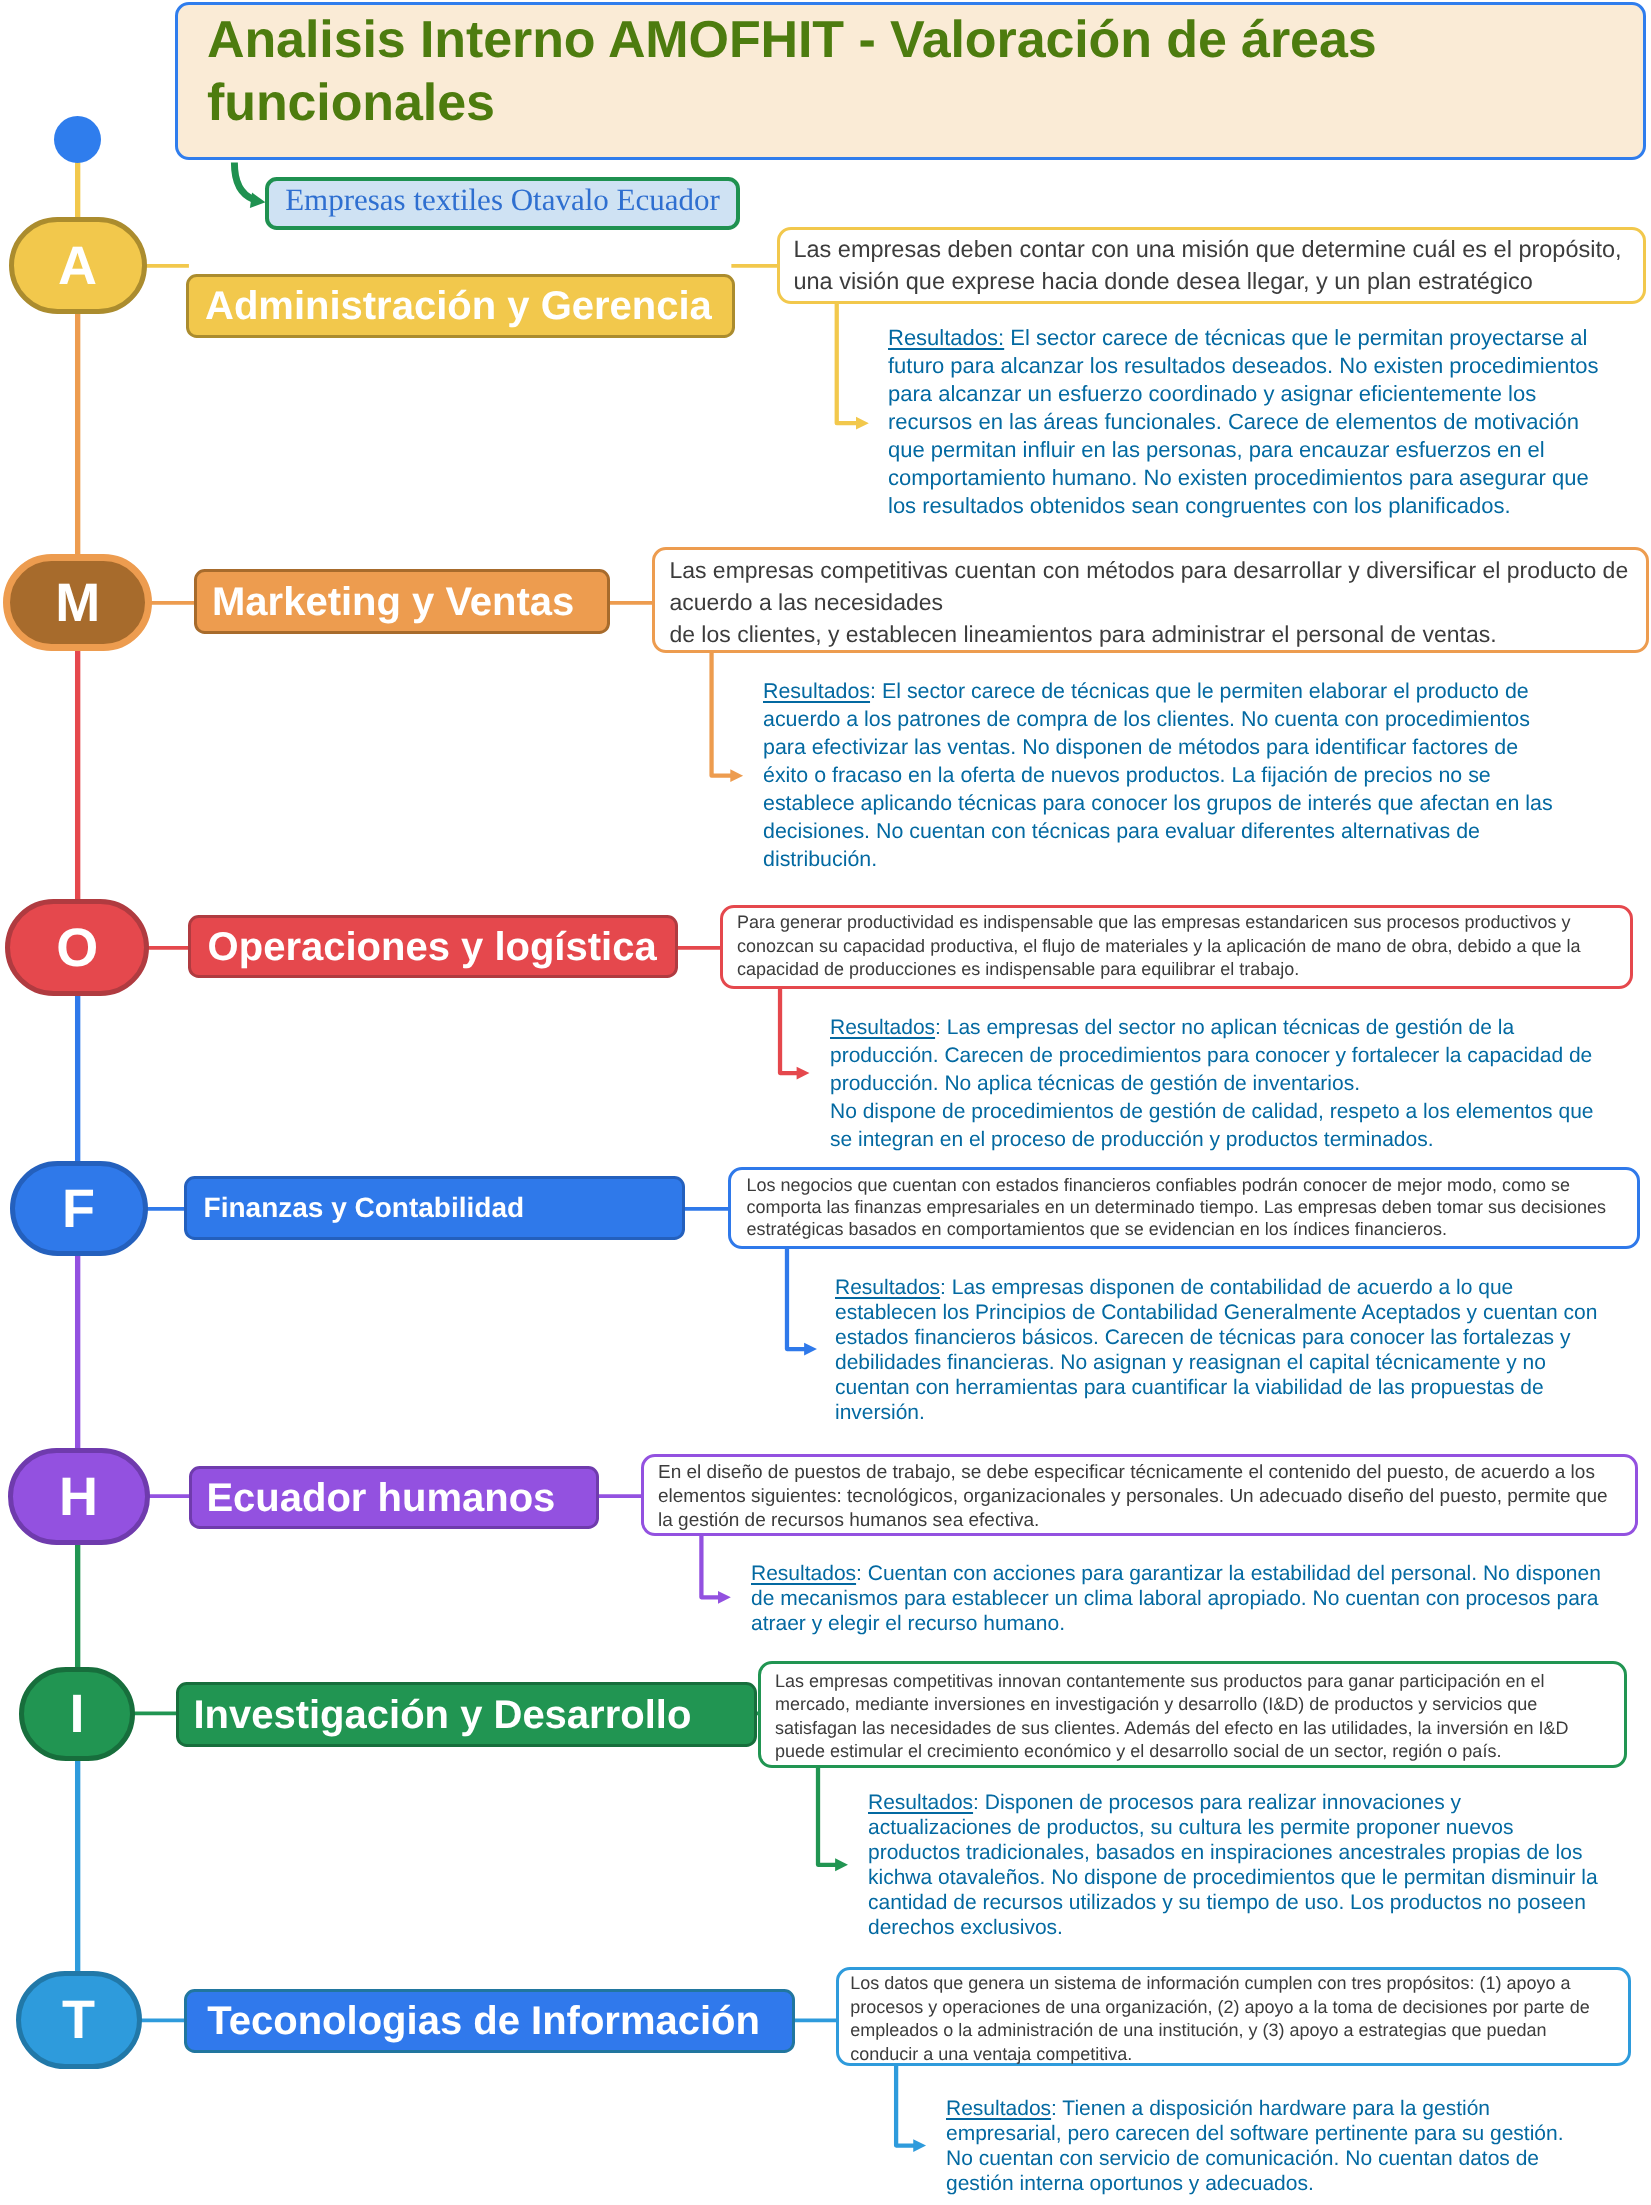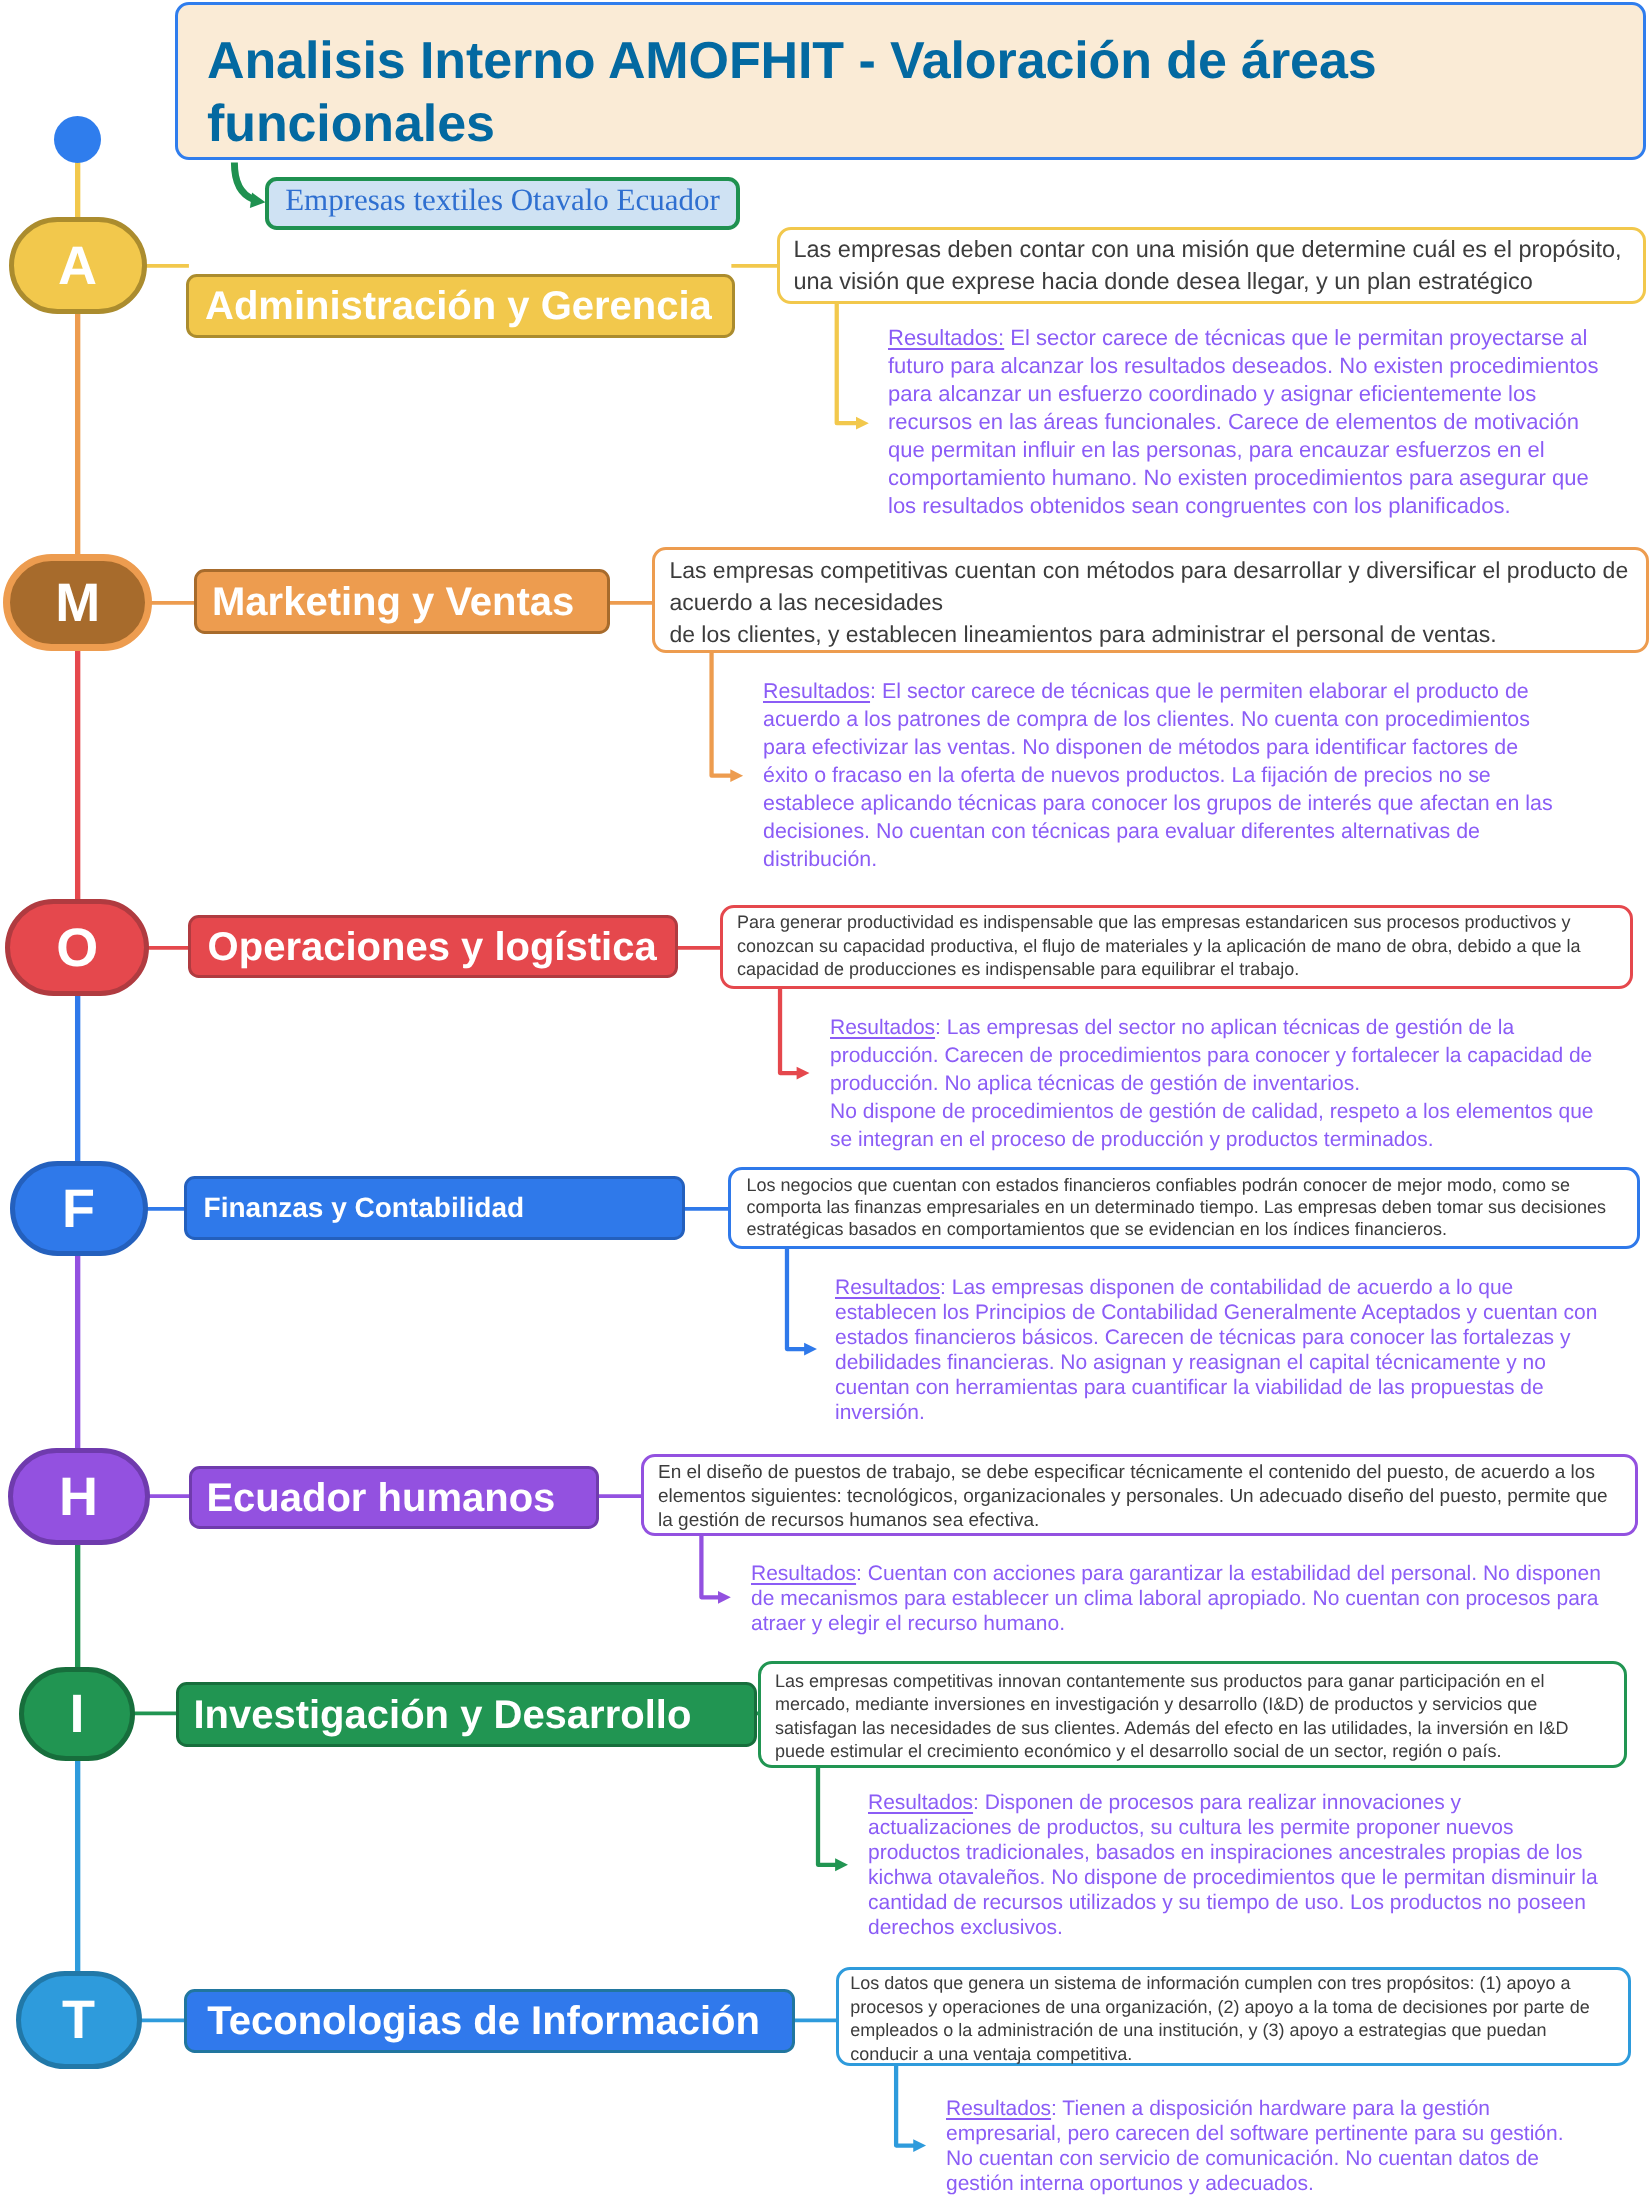--- a/index.html
+++ b/index.html
@@ -13,21 +13,21 @@
   svg#wires{position:absolute;left:0;top:0;width:1651px;height:2205px;}
   .title-box{border-radius:14px;font-weight:bold;letter-spacing:-0.1px;}
   .sub-box{border-radius:11.8px;font-family:"Liberation Serif",serif;
     display:flex;align-items:center;justify-content:center;line-height:1;}
   .pill{border-radius:534px;display:flex;align-items:center;justify-content:center;
     color:#fff;font-weight:bold;line-height:1;}
   .chip{border-radius:10.7px;display:flex;align-items:center;justify-content:flex-start;
     color:#fff;font-weight:bold;line-height:1;white-space:nowrap;}
   .card{background:#fff;border-radius:14px;color:#3c3c3c;
         box-sizing:border-box;white-space:pre-line;}
-  .res{color:#8b5cf6;white-space:pre-line;}
+  .res{color:#0369a1;white-space:pre-line;}
   .u{text-decoration:underline;text-underline-offset:2.7px;text-decoration-thickness:1.6px;}
 </style>
 </head>
 <body>
 
 <div id="stage">
 <svg id="wires" viewBox="0 0 3086 4122" xmlns="http://www.w3.org/2000/svg">
 <line x1="145" y1="260" x2="145" y2="416" stroke="#f2c84c" stroke-width="10"></line>
 <line x1="145" y1="578" x2="145" y2="1046" stroke="#ed9c4f" stroke-width="10"></line>
 <line x1="145" y1="1208" x2="145" y2="1691" stroke="#e5484d" stroke-width="10"></line>
@@ -60,21 +60,21 @@
 <path d="M 1529 3300 L 1529 3486 L 1563 3486" fill="none" stroke="#219552" stroke-width="8" stroke-linecap="butt" stroke-linejoin="round"></path>
 <path d="M 1561 3474 L 1585 3486 L 1561 3498 Z" fill="#219552"></path>
 <line x1="258" y1="3777" x2="349" y2="3777" stroke="#2e9bdc" stroke-width="7"></line>
 <line x1="1479" y1="3777" x2="1569" y2="3777" stroke="#2e9bdc" stroke-width="7"></line>
 <path d="M 1675 3857 L 1675 4011 L 1709 4011" fill="none" stroke="#2e9bdc" stroke-width="8" stroke-linecap="butt" stroke-linejoin="round"></path>
 <path d="M 1707 3999 L 1731 4011 L 1707 4023 Z" fill="#2e9bdc"></path>
 <path d="M 438 304 C 438 340 450 364 474 373" fill="none" stroke="#1f9150" stroke-width="13" stroke-linecap="butt"></path>
 <path d="M 471 360 L 496 378 L 467 389 Z" fill="#1f9150"></path>
 </svg>
 <div class="abs" style="left:54px;top:116px;width:47px;height:47px;border-radius:50%;background:#2f7ded"></div>
-<div class="abs title-box" style="left:175px;top:2.1px;width:1471px;height:158px;background:#faebd6;border:3.2px solid #2f7ded;color:#0369a1;font-size:52px;line-height:63px;padding:25px 16px 0 29px;">Analisis Interno AMOFHIT - Valoración de áreas funcionales</div>
+<div class="abs title-box" style="left:175px;top:2.1px;width:1471px;height:158px;background:#faebd6;border:3.2px solid #2f7ded;color:#4d7c0f;font-size:52px;line-height:63px;padding:4px 16px 0 29px;">Analisis Interno AMOFHIT - Valoración de áreas funcionales</div>
 <div class="abs sub-box" style="left:265px;top:177px;width:475px;height:53px;background:#cfe2f3;border:4.8px solid #1f9150;color:#2f6fd0;font-size:31px;padding-bottom:8px;">Empresas textiles Otavalo Ecuador</div>
 <div class="abs pill" style="left:8.6px;top:217px;width:138px;height:97px;background:#f2c84c;border:5.9px solid #ab8c2e;font-size:54px;">A</div>
 <div class="abs chip" style="left:186px;top:233px;width:549px;height:64px;background:#f2c84c;border:3.7px solid #ab8c2e;font-size:40px;padding-left:16px;padding-bottom:0px;margin-top:41px;">Administración y Gerencia</div>
 <div class="abs card" style="left:777px;top:227px;width:869px;height:77px;border:3.7px solid #f2c84c;padding:3.2px 7.5px 0 13.4px;"><div style="width:840px;font-size:23.5px;line-height:32px;white-space:pre-line;">Las empresas deben contar con una misión que determine cuál es el propósito, una visión que exprese hacia donde desea llegar, y un plan estratégico</div></div>
 <div class="abs res" style="left:888px;top:324px;width:732px;font-size:22px;line-height:28px;"><span class="u">Resultados:</span><span> El sector carece de técnicas que le permitan proyectarse al futuro para alcanzar los resultados deseados. No existen procedimientos para alcanzar un esfuerzo coordinado y asignar eficientemente los recursos en las áreas funcionales. Carece de elementos de motivación que permitan influir en las personas, para encauzar esfuerzos en el comportamiento humano. No existen procedimientos para asegurar que los resultados obtenidos sean congruentes con los planificados.</span></div>
 <div class="abs pill" style="left:3.2px;top:554px;width:149px;height:97px;background:#a76b2c;border:7px solid #ed9c4f;font-size:54px;">M</div>
 <div class="abs chip" style="left:194px;top:569px;width:416px;height:65px;background:#ed9c4f;border:3.7px solid #a76b2c;font-size:40px;padding-left:15px;padding-bottom:0px;">Marketing y Ventas</div>
 <div class="abs card" style="left:652px;top:547px;width:997px;height:106px;border:3.7px solid #ed9c4f;padding:4.3px 7.5px 0 14.4px;"><div style="width:963px;font-size:23px;line-height:32px;white-space:pre-line;">Las empresas competitivas cuentan con métodos para desarrollar y diversificar el producto de acuerdo a las necesidades
 de los clientes, y establecen lineamientos para administrar el personal de ventas.</div></div>
 <div class="abs res" style="left:763px;top:677px;width:792px;font-size:21.4px;line-height:28px;"><span class="u">Resultados</span><span>: El sector carece de técnicas que le permiten elaborar el producto de acuerdo a los patrones de compra de los clientes. No cuenta con procedimientos para efectivizar las ventas. No disponen de métodos para identificar factores de éxito o fracaso en la oferta de nuevos productos. La fijación de precios no se establece aplicando técnicas para conocer los grupos de interés que afectan en las decisiones. No cuentan con técnicas para evaluar diferentes alternativas de distribución.</span></div>

